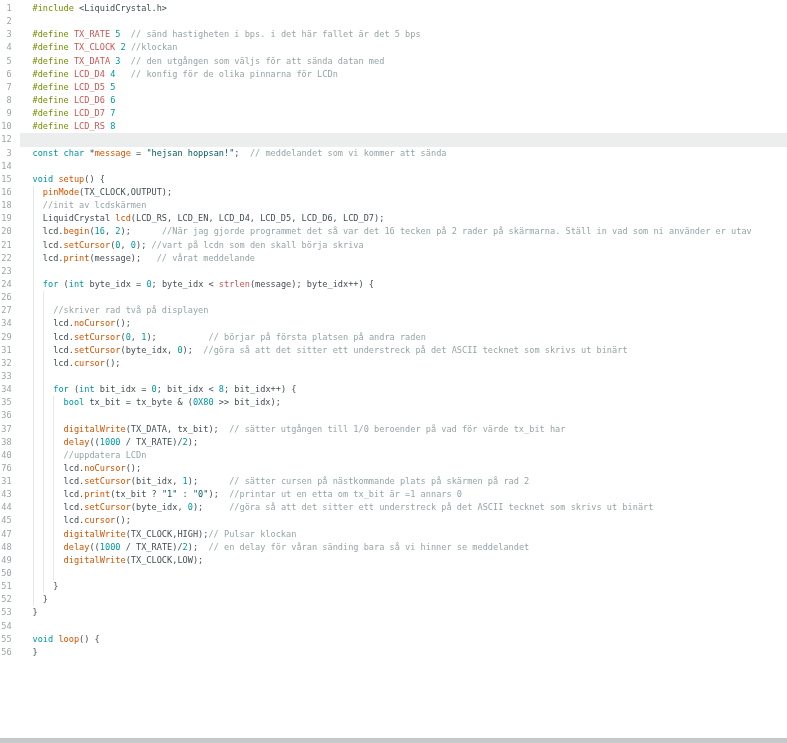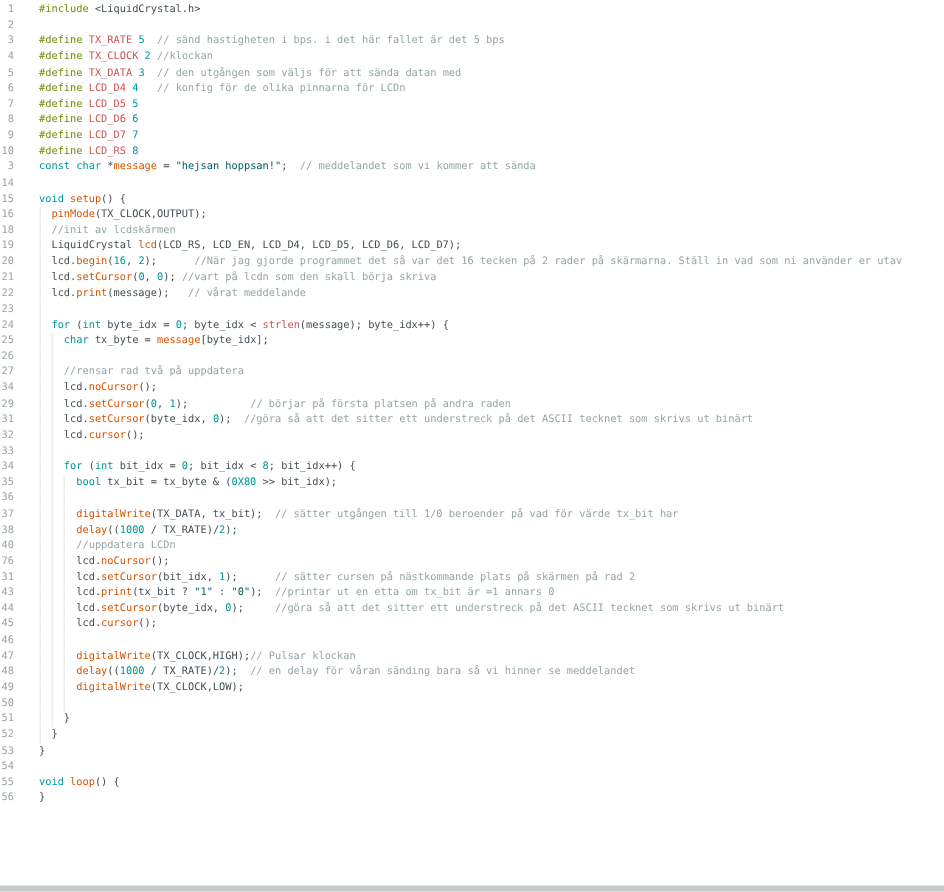--- a/index.html
+++ b/index.html
@@ -58,20 +58,24 @@
       <div class="content"><span class="tok p">#define</span><span class="tok d"> </span><span class="tok r">LCD_D6</span><span class="tok d"> </span><span class="tok n">6</span></div>
     </div>
     <div class="line">
       <div class="gutter">9</div>
       <div class="content"><span class="tok p">#define</span><span class="tok d"> </span><span class="tok r">LCD_D7</span><span class="tok d"> </span><span class="tok n">7</span></div>
     </div>
     <div class="line">
       <div class="gutter">10</div>
       <div class="content"><span class="tok p">#define</span><span class="tok d"> </span><span class="tok r">LCD_RS</span><span class="tok d"> </span><span class="tok n">8</span></div>
     </div>
+    <div class="line active">
+      <div class="gutter">12</div>
+      <div class="content"></div>
+    </div>
     <div class="line">
       <div class="gutter">3</div>
       <div class="content"><span class="tok k">const</span><span class="tok d"> </span><span class="tok k">char</span><span class="tok d"> *</span><span class="tok f">message</span><span class="tok d"> = </span><span class="tok s">"hejsan hoppsan!"</span><span class="tok d">;  </span><span class="tok c">// meddelandet som vi kommer att sända</span></div>
     </div>
     <div class="line">
       <div class="gutter">14</div>
       <div class="content"></div>
     </div>
     <div class="line">
       <div class="gutter">15</div>
@@ -103,30 +107,26 @@
     </div>
     <div class="line">
       <div class="gutter">23</div>
       <div class="content"><span class="guide" style="left: 12.5px;"></span></div>
     </div>
     <div class="line">
       <div class="gutter">24</div>
       <div class="content"><span class="guide" style="left: 12.5px;"></span><span class="tok d">  </span><span class="tok k">for</span><span class="tok d"> (</span><span class="tok k">int</span><span class="tok d"> byte_idx = </span><span class="tok n">0</span><span class="tok d">; byte_idx &lt; </span><span class="tok r">strlen</span><span class="tok d">(message); byte_idx++) {</span></div>
     </div>
     <div class="line">
-      <div class="gutter">25</div>
-      <div class="content"><span class="guide" style="left: 12.5px;"></span><span class="guide" style="left: 22.854px;"></span><span class="tok d">    </span><span class="tok k">char</span><span class="tok d"> tx_byte = </span><span class="tok f">message</span><span class="tok d">[byte_idx];</span></div>
-    </div>
-    <div class="line">
       <div class="gutter">26</div>
       <div class="content"><span class="guide" style="left: 12.5px;"></span><span class="guide" style="left: 22.854px;"></span></div>
     </div>
     <div class="line">
       <div class="gutter">27</div>
-      <div class="content"><span class="guide" style="left: 12.5px;"></span><span class="guide" style="left: 22.854px;"></span><span class="tok d">    </span><span class="tok c">//rensar rad två på uppdatera</span></div>
+      <div class="content"><span class="guide" style="left: 12.5px;"></span><span class="guide" style="left: 22.854px;"></span><span class="tok d">    </span><span class="tok c">//skriver rad två på displayen</span></div>
     </div>
     <div class="line">
       <div class="gutter">34</div>
       <div class="content"><span class="guide" style="left: 12.5px;"></span><span class="guide" style="left: 22.854px;"></span><span class="tok d">    lcd.</span><span class="tok f">noCursor</span><span class="tok d">();</span></div>
     </div>
     <div class="line">
       <div class="gutter">29</div>
       <div class="content"><span class="guide" style="left: 12.5px;"></span><span class="guide" style="left: 22.854px;"></span><span class="tok d">    lcd.</span><span class="tok f">setCursor</span><span class="tok d">(</span><span class="tok n">0</span><span class="tok d">, </span><span class="tok n">1</span><span class="tok d">);          </span><span class="tok c">// börjar på första platsen på andra raden</span></div>
     </div>
     <div class="line">
@@ -177,24 +177,20 @@
       <div class="gutter">43</div>
       <div class="content"><span class="guide" style="left: 12.5px;"></span><span class="guide" style="left: 22.854px;"></span><span class="guide" style="left: 33.208px;"></span><span class="tok d">      lcd.</span><span class="tok f">print</span><span class="tok d">(tx_bit ? </span><span class="tok s">"1"</span><span class="tok d"> : </span><span class="tok s">"0"</span><span class="tok d">);  </span><span class="tok c">//printar ut en etta om tx_bit är =1 annars 0</span></div>
     </div>
     <div class="line">
       <div class="gutter">44</div>
       <div class="content"><span class="guide" style="left: 12.5px;"></span><span class="guide" style="left: 22.854px;"></span><span class="guide" style="left: 33.208px;"></span><span class="tok d">      lcd.</span><span class="tok f">setCursor</span><span class="tok d">(byte_idx, </span><span class="tok n">0</span><span class="tok d">);     </span><span class="tok c">//göra så att det sitter ett understreck på det ASCII tecknet som skrivs ut binärt</span></div>
     </div>
     <div class="line">
       <div class="gutter">45</div>
       <div class="content"><span class="guide" style="left: 12.5px;"></span><span class="guide" style="left: 22.854px;"></span><span class="guide" style="left: 33.208px;"></span><span class="tok d">      lcd.</span><span class="tok f">cursor</span><span class="tok d">();</span></div>
-    </div>
-    <div class="line">
-      <div class="gutter">46</div>
-      <div class="content"><span class="guide" style="left: 12.5px;"></span><span class="guide" style="left: 22.854px;"></span><span class="guide" style="left: 33.208px;"></span></div>
     </div>
     <div class="line">
       <div class="gutter">47</div>
       <div class="content"><span class="guide" style="left: 12.5px;"></span><span class="guide" style="left: 22.854px;"></span><span class="guide" style="left: 33.208px;"></span><span class="tok d">      </span><span class="tok f">digitalWrite</span><span class="tok d">(TX_CLOCK,HIGH);</span><span class="tok c">// Pulsar klockan</span></div>
     </div>
     <div class="line">
       <div class="gutter">48</div>
       <div class="content"><span class="guide" style="left: 12.5px;"></span><span class="guide" style="left: 22.854px;"></span><span class="guide" style="left: 33.208px;"></span><span class="tok d">      </span><span class="tok f">delay</span><span class="tok d">((</span><span class="tok n">1000</span><span class="tok d"> / TX_RATE)/</span><span class="tok n">2</span><span class="tok d">);  </span><span class="tok c">// en delay för våran sänding bara så vi hinner se meddelandet</span></div>
     </div>
     <div class="line">

